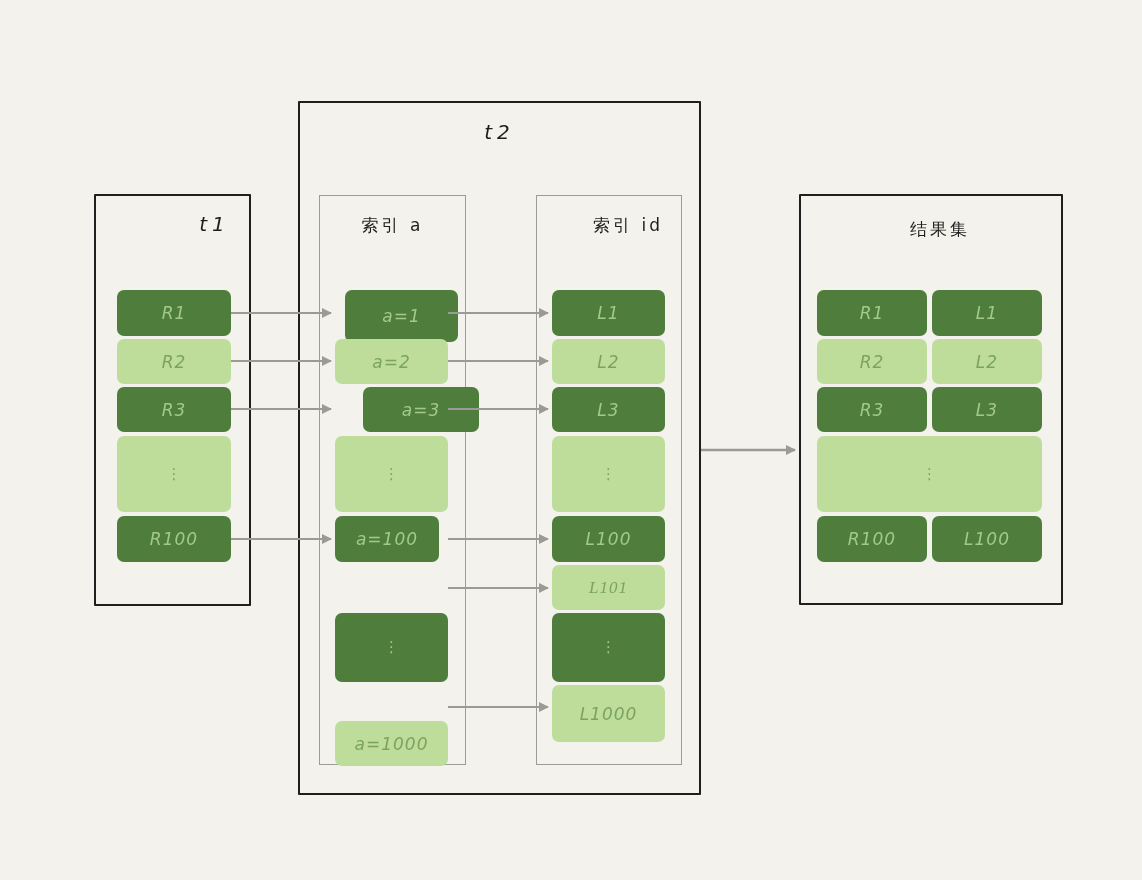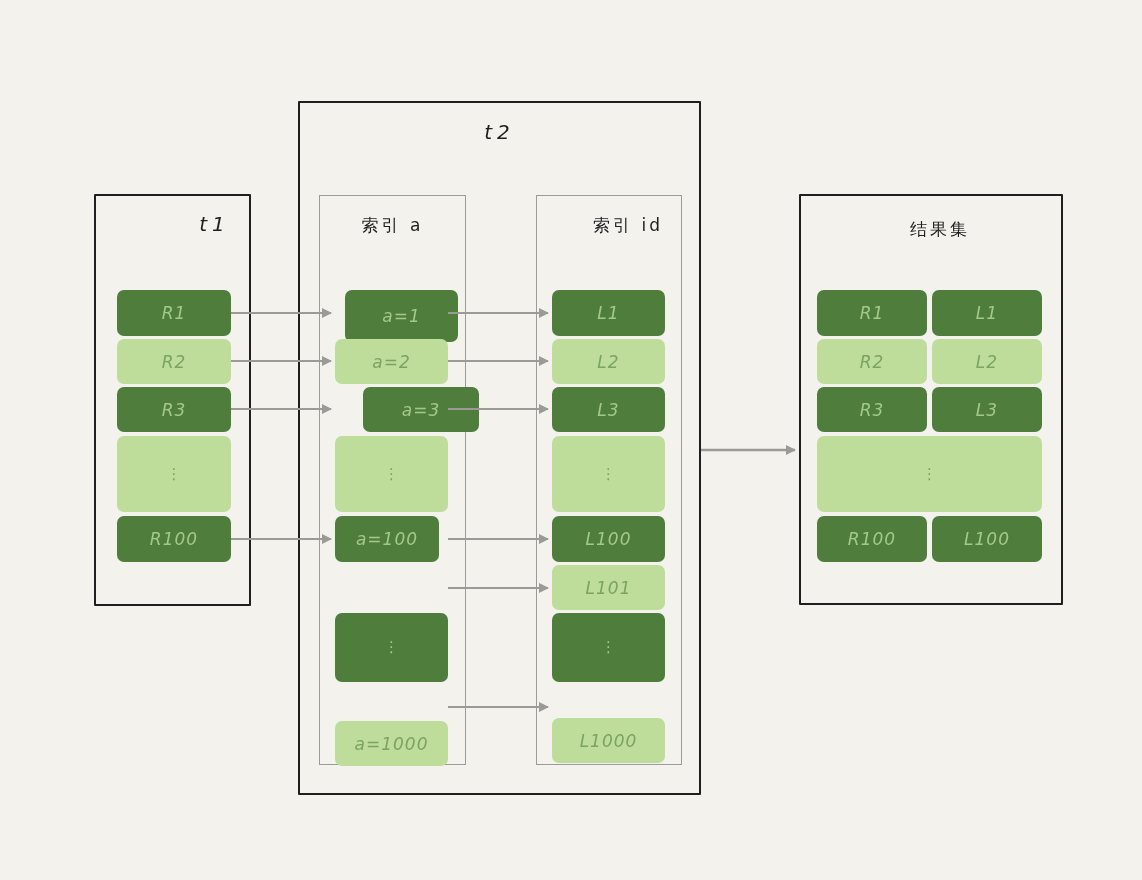--- a/index.html
+++ b/index.html
@@ -121,27 +121,27 @@
     </div>
   <div class="cell dark" style="left:552px;top:387px;width:113px;height:45px;">
       <span>L3</span>
     </div>
   <div class="cell light" style="left:552px;top:436px;width:113px;height:76px;">
       <span class="dots">⋮</span>
     </div>
   <div class="cell dark" style="left:552px;top:516px;width:113px;height:46px;">
       <span>L100</span>
     </div>
-  <div class="cell light" style="left:552px;top:565px;width:113px;height:45px;">
+  <div class="cell light" style="left:552px;top:565px;width:113px;height:45px;font-family:Liberation Serif, serif;">
       <span>L101</span>
     </div>
   <div class="cell dark" style="left:552px;top:613px;width:113px;height:69px;">
       <span class="dots">⋮</span>
     </div>
-  <div class="cell light" style="left:552px;top:718px;width:113px;height:45px;">
+  <div class="cell light" style="left:552px;top:685px;width:113px;height:57px;">
       <span>L1000</span>
     </div>
 
   <div class="outer-box" style="left:799px;top:194px;width:264px;height:411px;"></div>
   <div class="box-title cn" style="left:797px;top:218px;width:286px;">结果集</div>
 
   <div class="cell dark" style="left:817px;top:290px;width:110px;height:46px;">
       <span>R1</span>
     </div>
   <div class="cell dark" style="left:932px;top:290px;width:110px;height:46px;">

